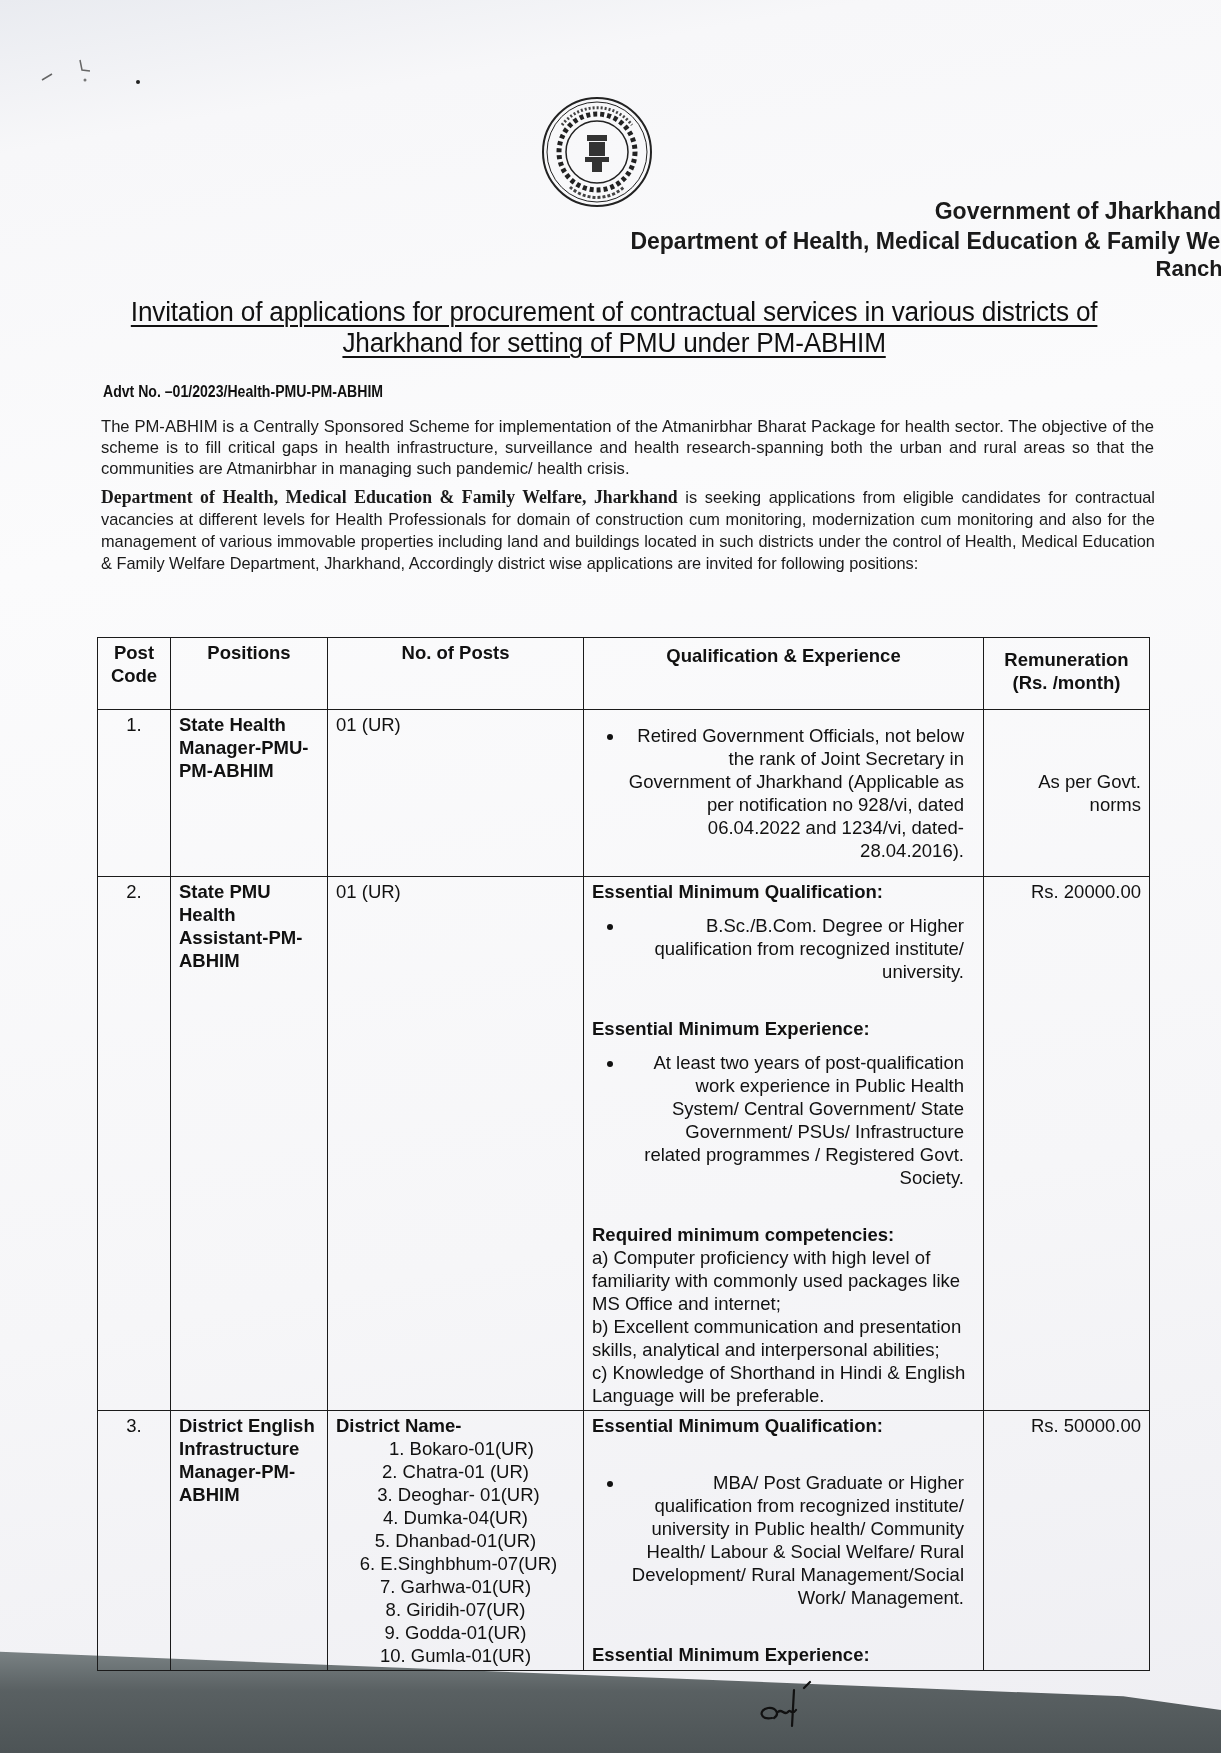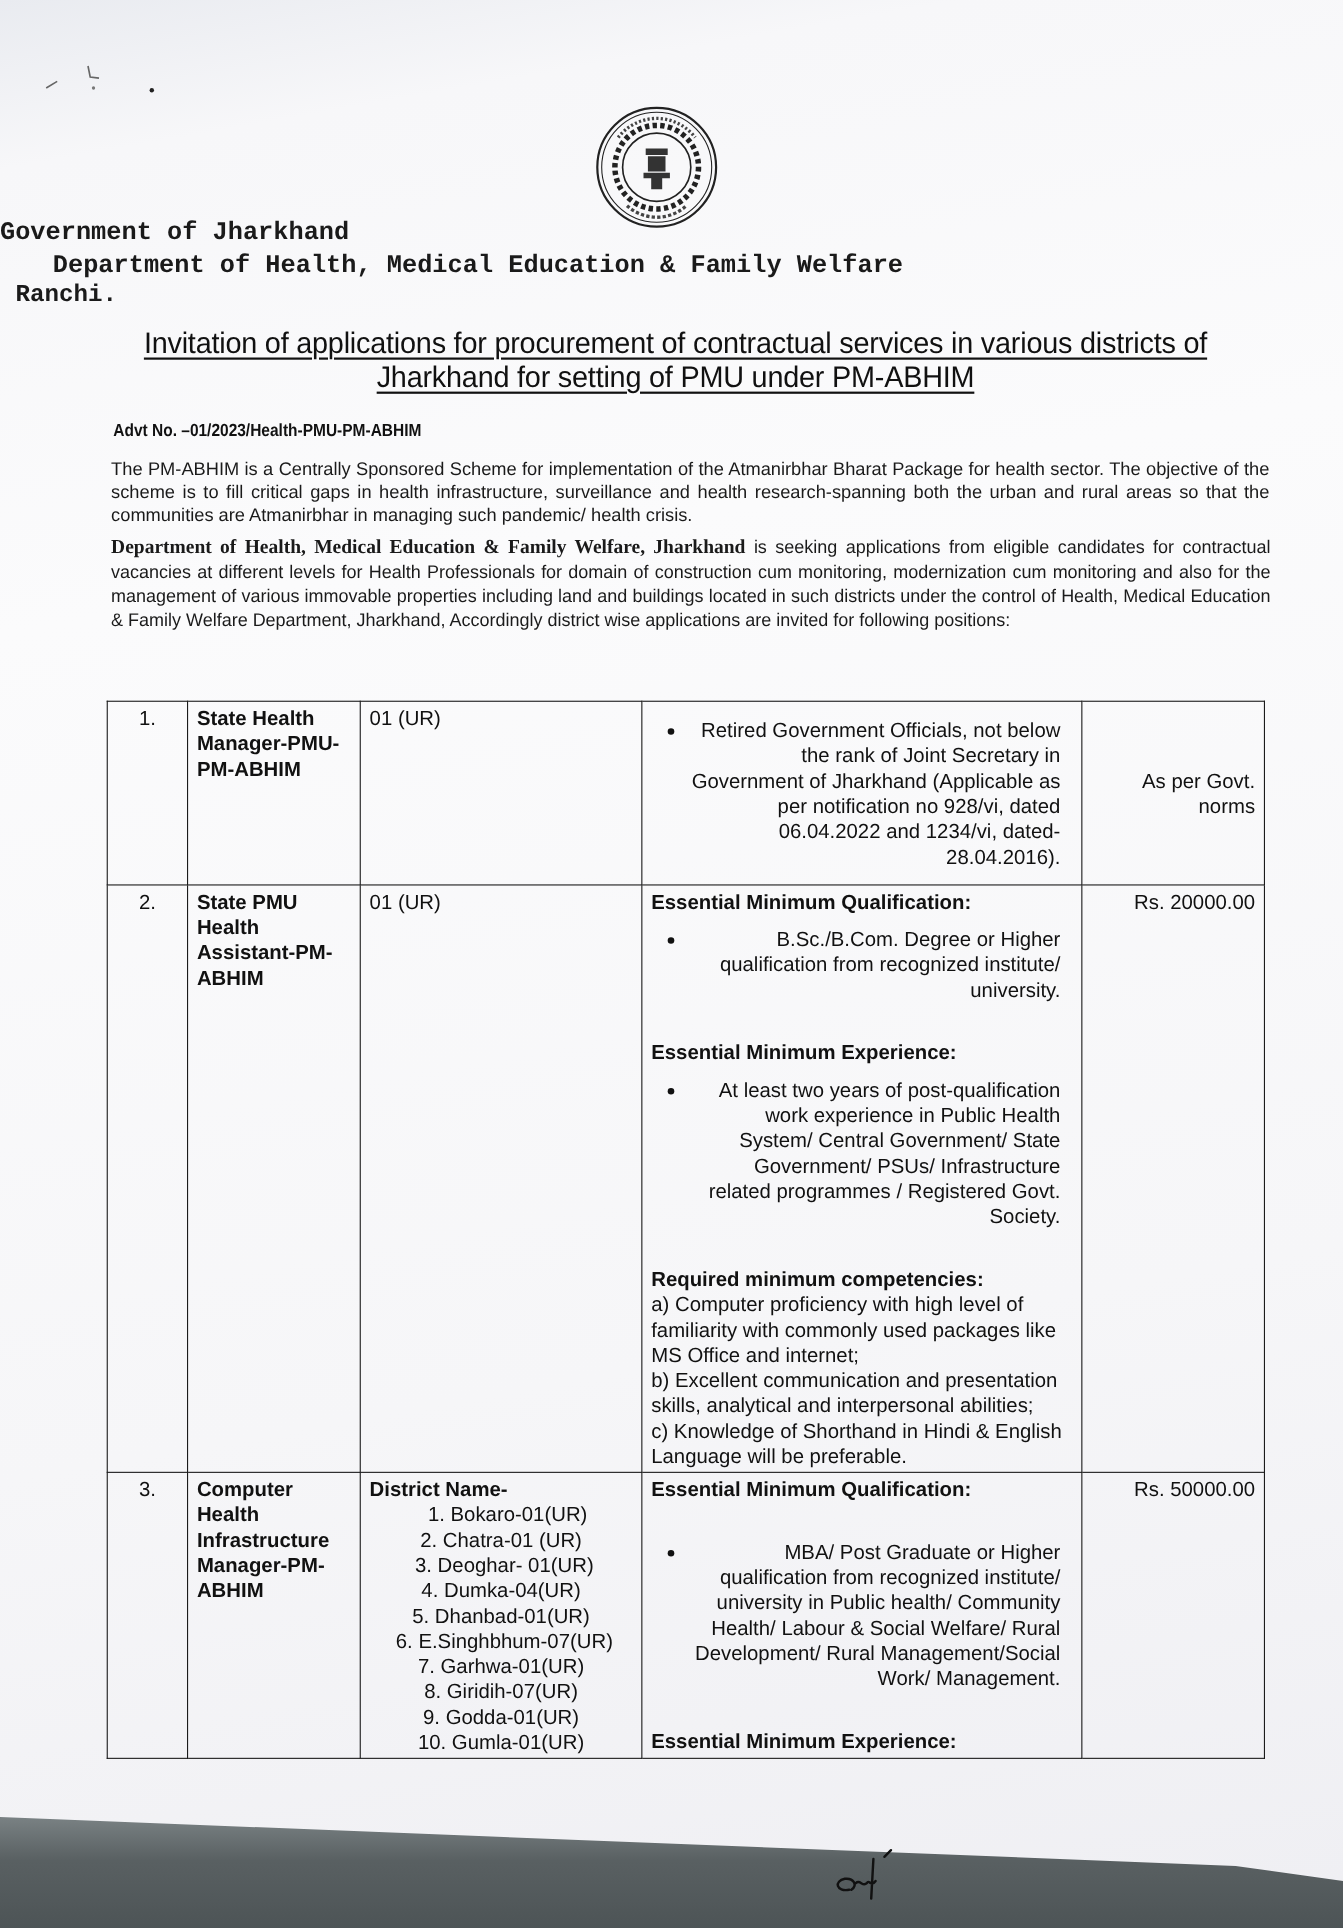--- a/index.html
+++ b/index.html
@@ -18,22 +18,22 @@
     background:linear-gradient(180deg,#7b8385 0%,#596062 40%,#4d5456 100%);
     z-index:0;
   }
   .paper { z-index:1; }
   .content { position:absolute; left:0; top:0; width:1221px; z-index:2; }
 
   .emblem {
     position:absolute; left:540px; top:95px; width:114px; height:114px;
   }
   .serif-head {
-    position:absolute; left:0; width:1221px; text-align:left;
-    font-family:Liberation Mono, monospace; font-weight:bold; color:#1a1a1a;
+    position:absolute; left:0; width:1221px; text-align:right;
+    font-family:Liberation Sans, sans-serif; font-weight:bold; color:#1a1a1a;
   }
   .h-gov { top:198px; font-size:23px; }
   .h-dept { top:228px; font-size:23px; left:48px; }
   .h-city { top:256px; font-size:22px; left:14px; }
 
   .title {
     position:absolute; left:100px; width:1060px; top:297px;
     text-align:center; font-size:27px; line-height:31px;
     font-family:"Liberation Sans", sans-serif; letter-spacing:-0.2px;
     text-decoration:underline; text-underline-offset:4px; text-decoration-thickness:2px;
@@ -109,20 +109,27 @@
 
   <table class="posts">
     <colgroup>
       <col style="width:73px">
         <col style="width:157px">
         <col style="width:256px">
         <col style="width:400px">
         <col style="width:166px">
     </colgroup>
     <tbody>
+        <tr>
+      <th>Post Code</th>
+      <th>Positions</th>
+      <th>No. of Posts</th>
+      <th style="padding-top:6px">Qualification &amp; Experience</th>
+      <th style="padding-top:10px">Remuneration (Rs. /month)</th>
+    </tr>
 
     <tr style="height:148px">
       <td class="c-code">1.</td>
       <td class="pos">State Health Manager-PMU-PM-ABHIM</td>
       <td>01 (UR)</td>
       <td>
         <ul class="bullet-list">
               <li>Retired Government Officials, not below the rank of Joint Secretary in Government of Jharkhand (Applicable as per notification no 928/vi, dated 06.04.2022 and 1234/vi, dated-28.04.2016).</li>
             </ul>
       </td>
@@ -147,21 +154,21 @@
         <div class="sec-h">Required minimum competencies:</div>
         <div>a) Computer proficiency with high level of familiarity with commonly used packages like MS Office and internet;</div>
         <div>b) Excellent communication and presentation skills, analytical and interpersonal abilities;</div>
         <div>c) Knowledge of Shorthand in Hindi &amp; English Language will be preferable.</div>
       </td>
       <td class="rem">Rs. 20000.00</td>
     </tr>
 
     <tr>
       <td class="c-code">3.</td>
-      <td class="pos">Computer Health Infrastructure Manager-PM-ABHIM</td>
+      <td class="pos">District English Infrastructure Manager-PM-ABHIM</td>
       <td>
         <div class="sec-h">District Name-</div>
         <ul class="district-list">
           <li style="padding-left:12px">1. Bokaro-01(UR)</li>
           <li>2. Chatra-01 (UR)</li>
           <li style="padding-left:6px">3. Deoghar- 01(UR)</li>
           <li>4. Dumka-04(UR)</li>
           <li>5. Dhanbad-01(UR)</li>
           <li style="padding-left:6px">6. E.Singhbhum-07(UR)</li>
           <li>7. Garhwa-01(UR)</li>

